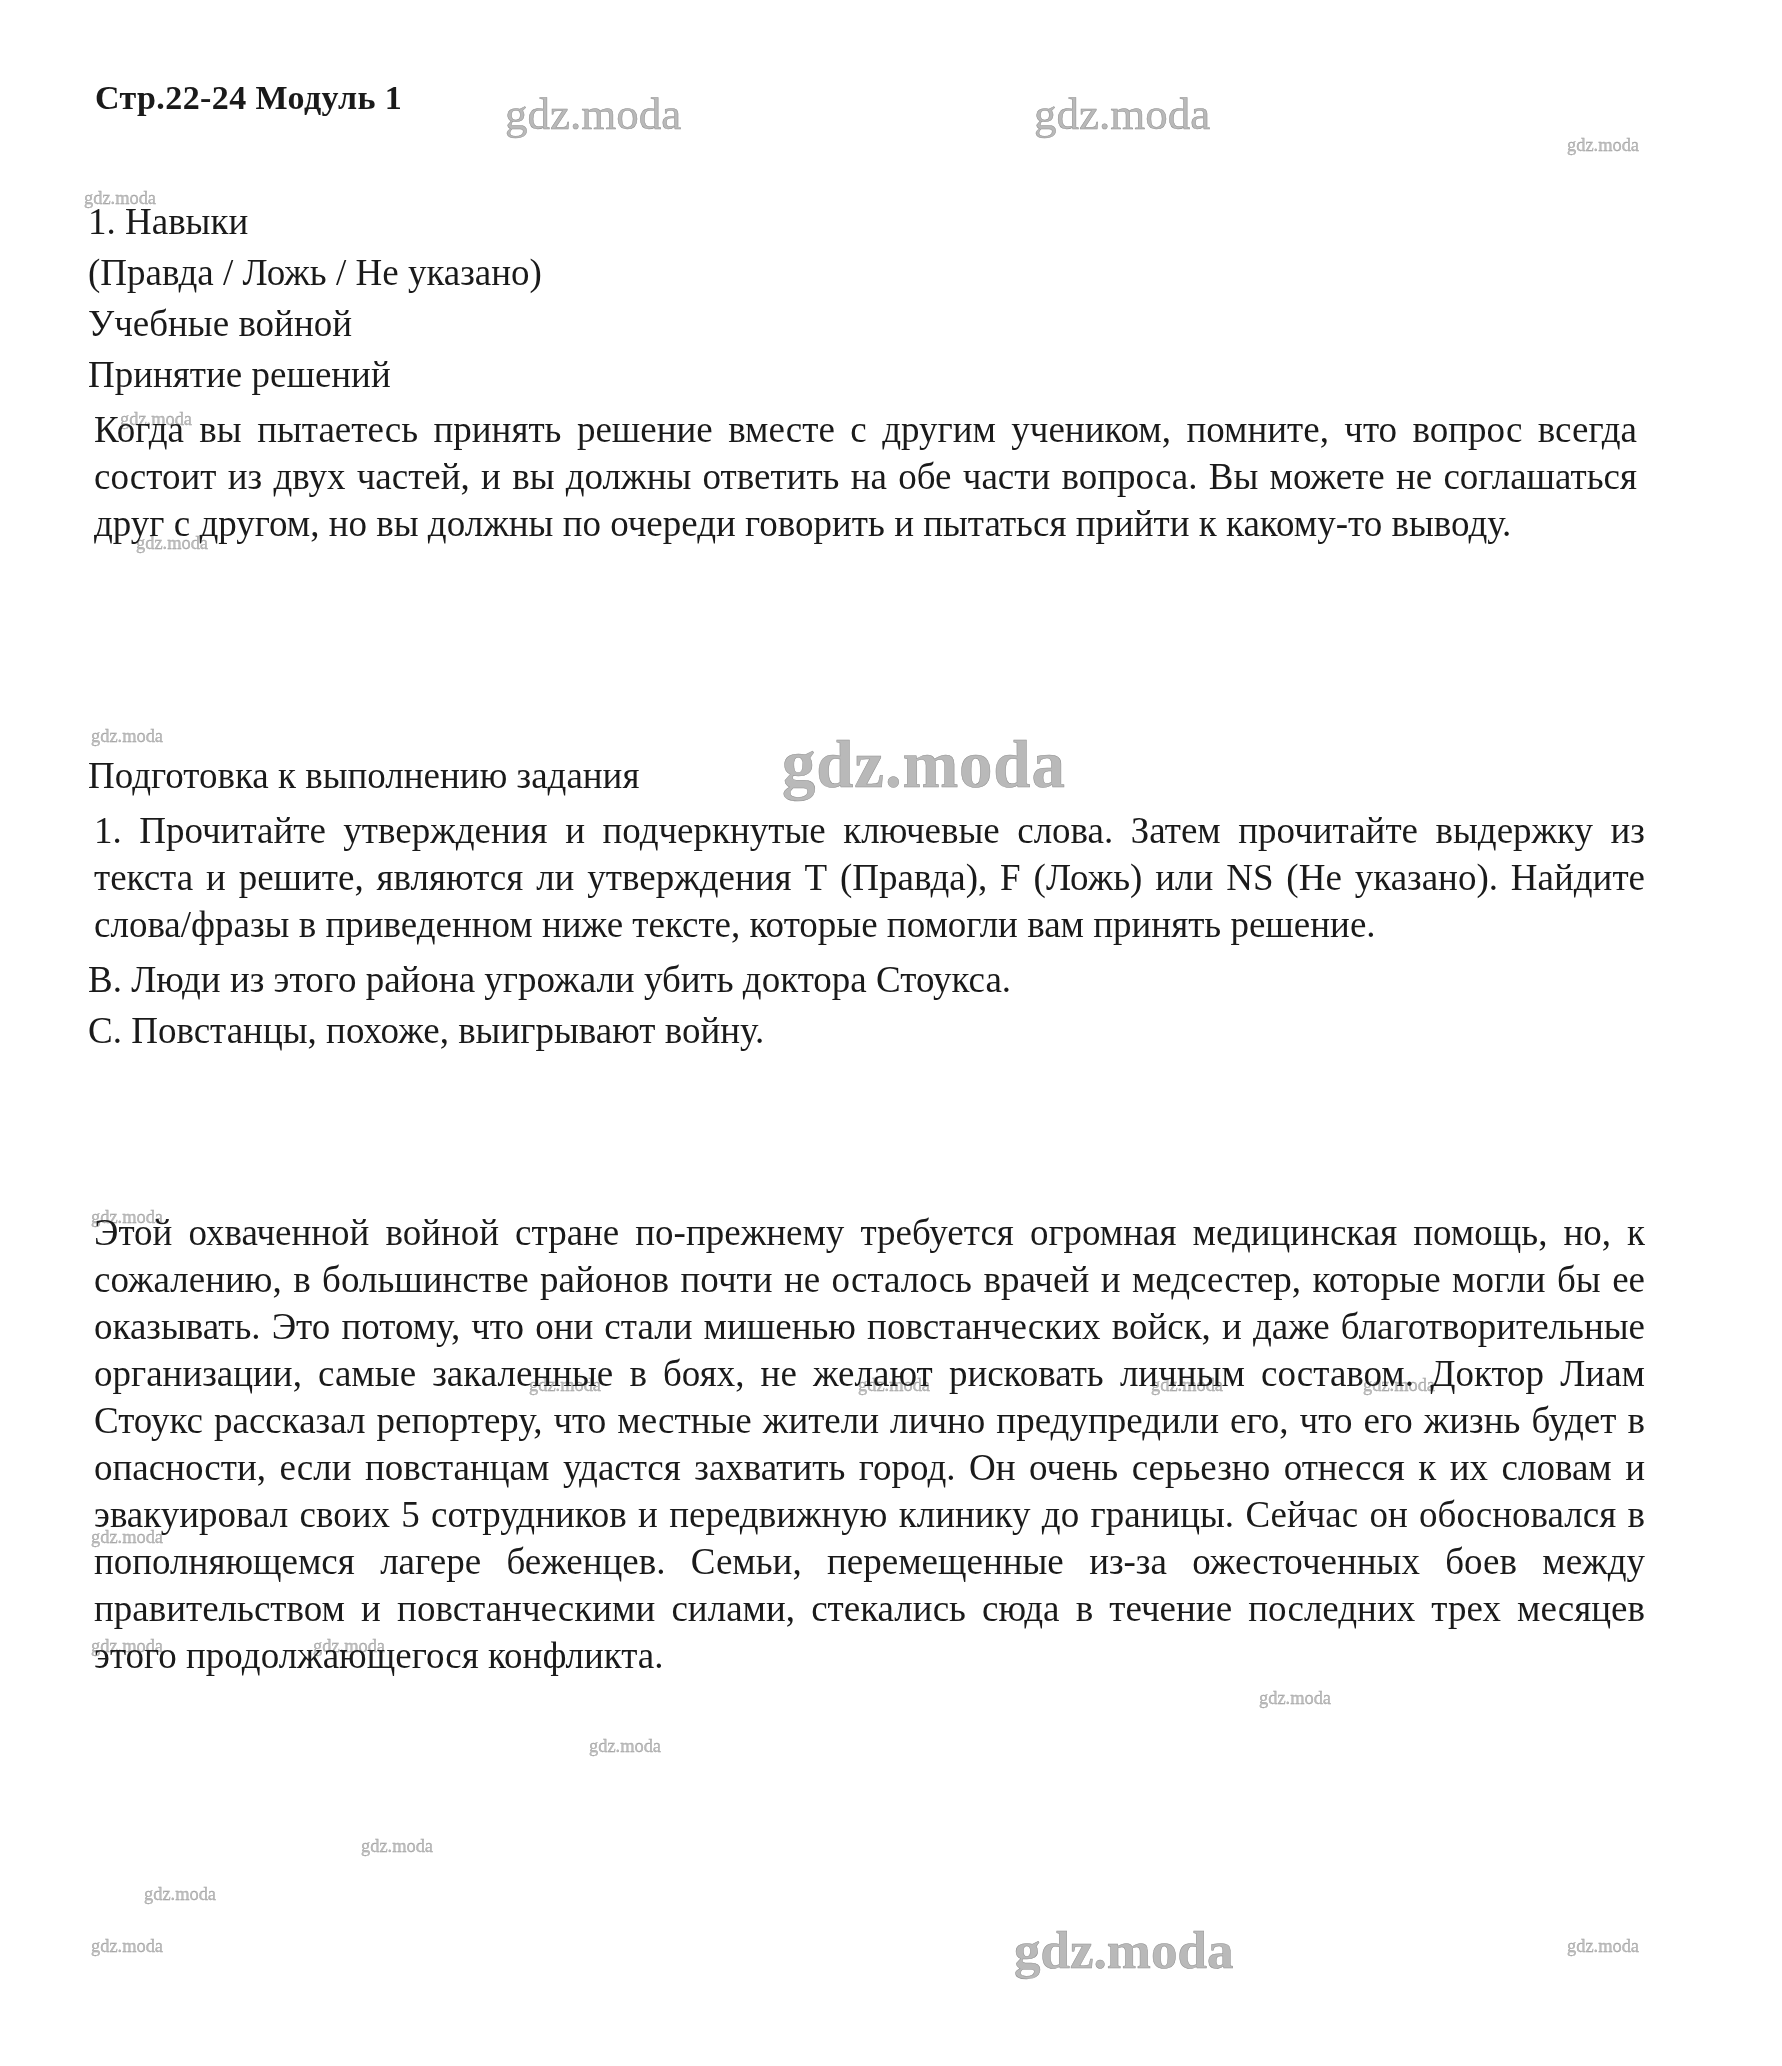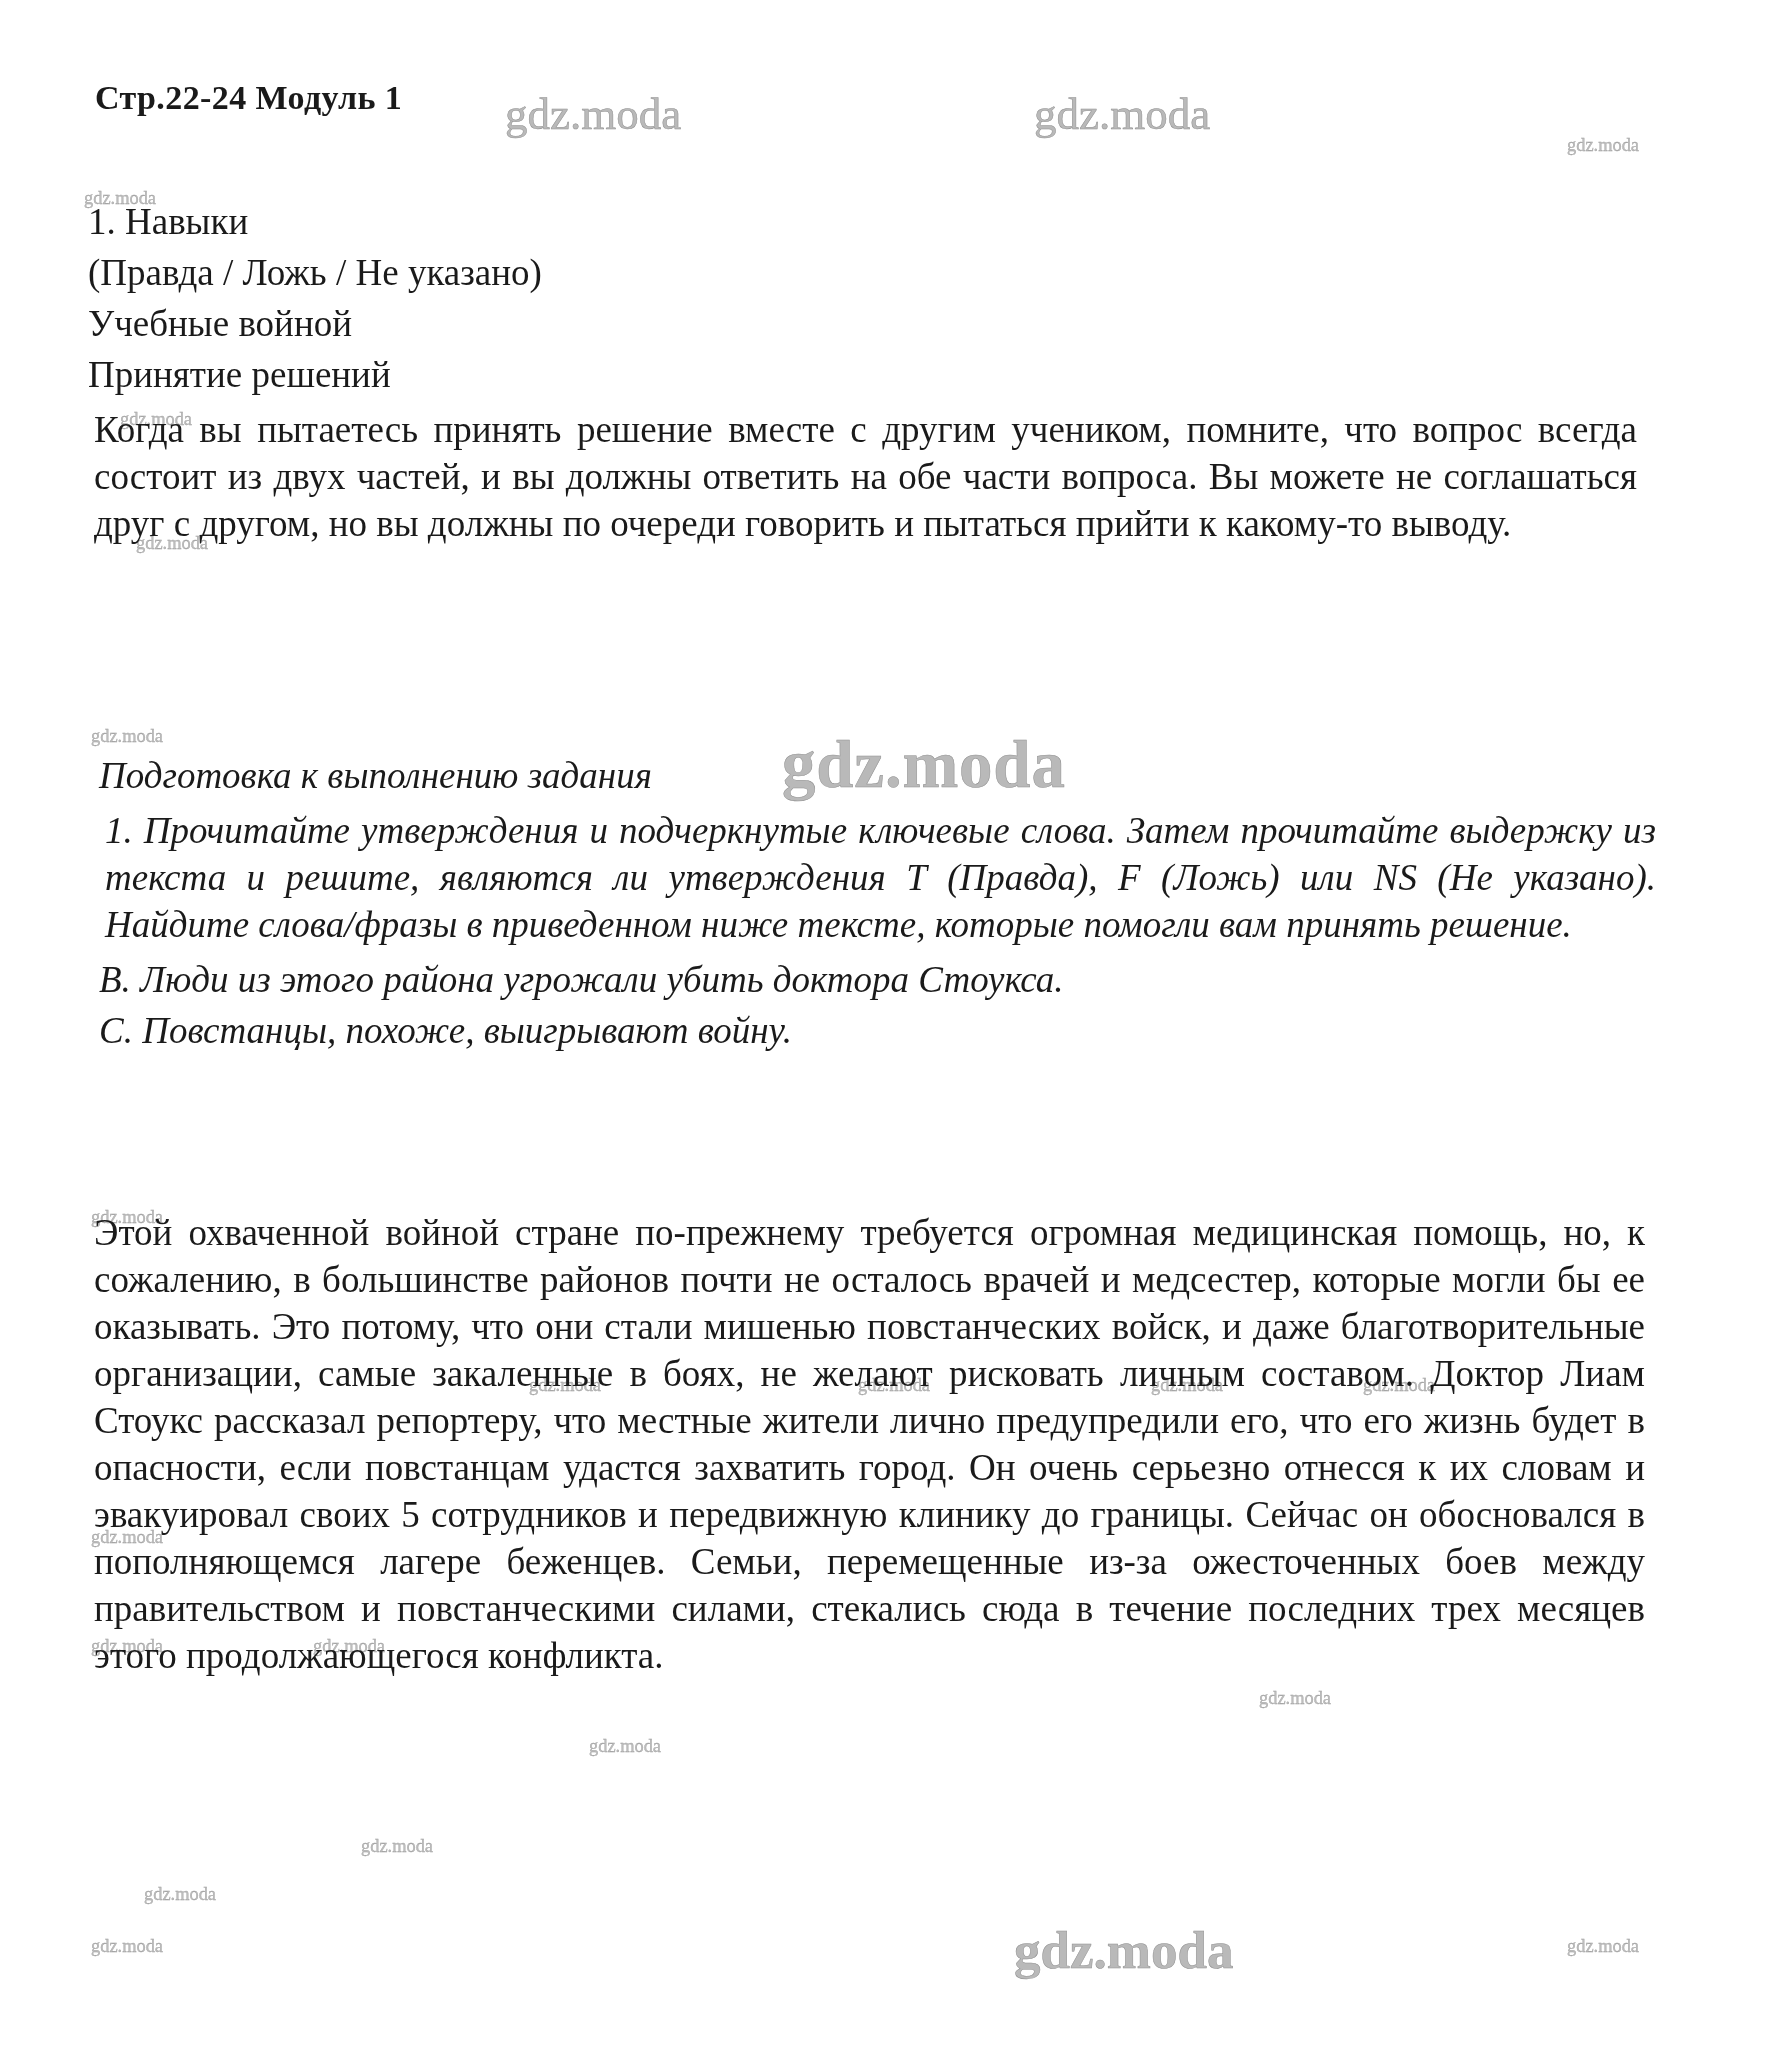--- a/index.html
+++ b/index.html
@@ -74,24 +74,23 @@
     text-align: justify;
     text-align-last: left;
     margin: 6px;
   }
   .para.j {
     text-align: justify;
   }
 
   .block2 {
     position: absolute;
-    left: 99px;
+    left: 88px;
     top: 750px;
     width: 1563px;
-    font-style: italic;
   }
   .block3 {
     position: absolute;
     left: 88px;
     top: 1203px;
     width: 1563px;
   }
 </style>
 </head>
 <body>

